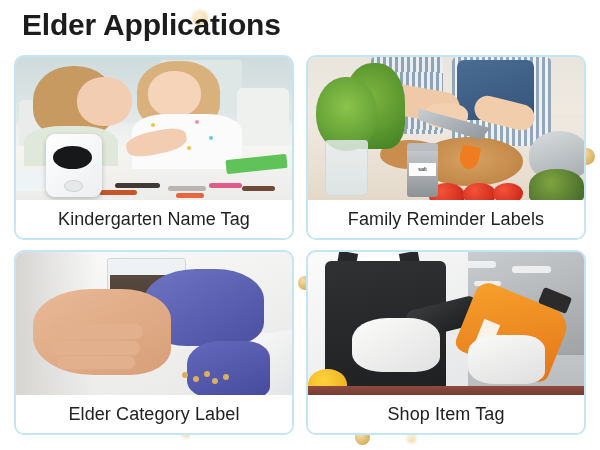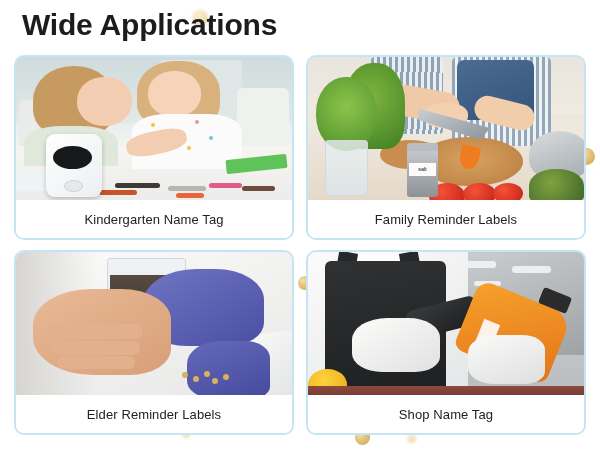--- a/index.html
+++ b/index.html
@@ -74,21 +74,21 @@
     position: relative;
     overflow: hidden;
     background: #ddd;
   }
   .card-caption {
     flex: 0 0 38px;
     background: #ffffff;
     display: flex;
     align-items: center;
     justify-content: center;
-    font-size: 13px;
+    font-size: 18px;
     color: #222222;
     letter-spacing: 0.1px;
     white-space: nowrap;
   }
 
   
   .scene { position: absolute; inset: 0; }
   .sh { position: absolute; }
 
   
@@ -172,21 +172,21 @@
 
 <div class="deco-layer">
   <div class="deco soft" style="left:192px; top:10px;  width:16px; height:16px;"></div>
   <div class="deco" style="left:578px; top:148px; width:17px; height:17px;"></div>
   <div class="deco" style="left:298px; top:276px; width:14px; height:14px;"></div>
   <div class="deco soft" style="left:182px; top:430px; width:8px;  height:8px;"></div>
   <div class="deco" style="left:355px; top:430px; width:15px; height:15px;"></div>
   <div class="deco soft" style="left:407px; top:434px; width:9px;  height:9px;"></div>
 </div>
 
-<div class="page-title">Wide Applications</div>
+<div class="page-title">Elder Applications</div>
 
 <div class="grid">
 
   <div class="card">
     <div class="card-photo">
       <div class="scene s1">
         <div class="sh wall"></div>
         <div class="sh window"></div>
         <div class="sh chairL"></div>
         <div class="sh chairR"></div>
@@ -265,21 +265,21 @@
         <div class="sh finger" style="left:12%; top:50%; width:34%; height:11%;"></div>
         <div class="sh finger" style="left:13%; top:62%; width:32%; height:10%;"></div>
         <div class="sh finger" style="left:15%; top:73%; width:28%; height:9%;"></div>
         <div class="sh pill" style="left:60%;"></div>
         <div class="sh pill" style="left:64%; top:87%;"></div>
         <div class="sh pill" style="left:68%; top:83%;"></div>
         <div class="sh pill" style="left:71%; top:88%;"></div>
         <div class="sh pill" style="left:75%; top:85%;"></div>
       </div>
     </div>
-    <div class="card-caption">Elder Reminder Labels</div>
+    <div class="card-caption">Elder Category Label</div>
   </div>
 
   <div class="card">
     <div class="card-photo">
       <div class="scene s4">
         <div class="sh bgblur"></div>
         <div class="sh light" style="left:52%; top:6%;  width:16%; height:5%;"></div>
         <div class="sh light" style="left:74%; top:10%; width:14%; height:5%;"></div>
         <div class="sh light" style="left:60%; top:20%; width:10%; height:4%;"></div>
         <div class="sh shirt"></div>
@@ -290,16 +290,16 @@
         <div class="sh scanner"></div>
         <div class="sh bottle"></div>
         <div class="sh bcap"></div>
         <div class="sh blabel"></div>
         <div class="sh gloveA"></div>
         <div class="sh gloveB"></div>
         <div class="sh lemon"></div>
         <div class="sh counter"></div>
       </div>
     </div>
-    <div class="card-caption">Shop Name Tag</div>
+    <div class="card-caption">Shop Item Tag</div>
   </div>
 
 </div>
 
 </body></html>

